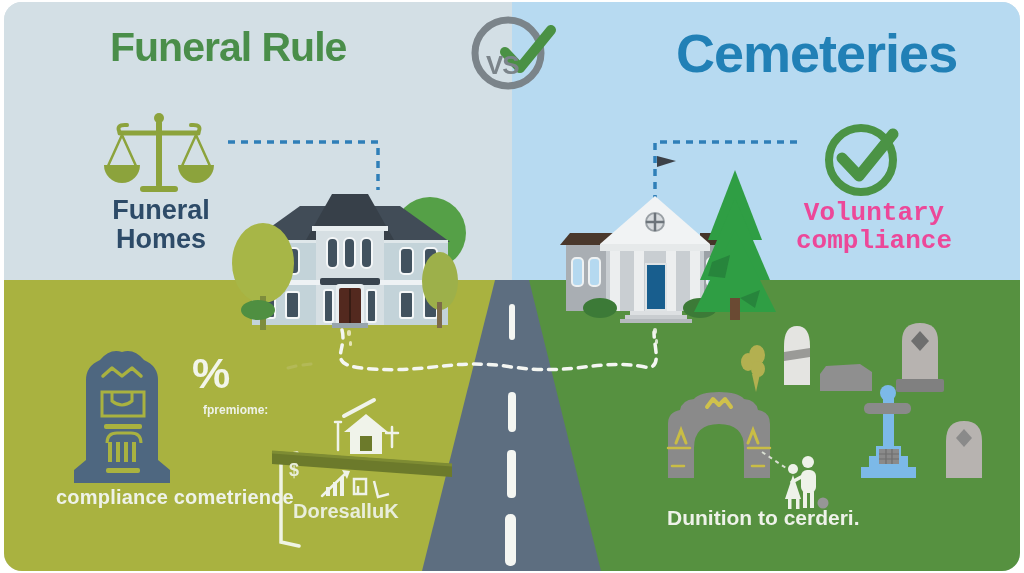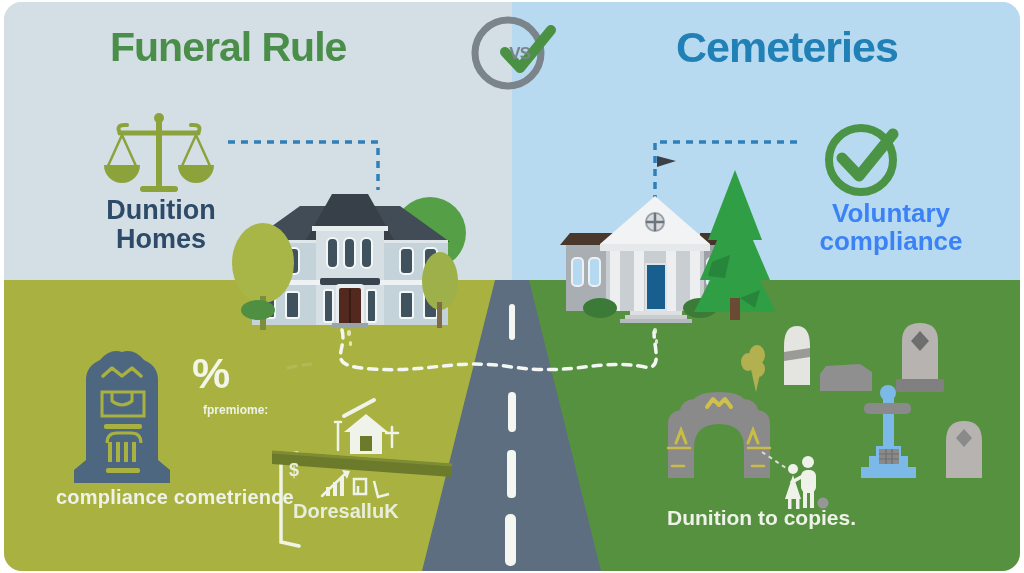--- a/index.html
+++ b/index.html
@@ -7,24 +7,24 @@
     position:relative;width:1024px;height:573px;background:#ffffff;
     overflow:hidden;font-family:"Liberation Sans", sans-serif;
   }
   .sheet{
     position:absolute;left:4px;top:2px;width:1016px;height:569px;
     border-radius:18px;overflow:hidden;background:#d3dfe5;
   }
   .sheet svg{display:block;width:100%;height:100%;}
   .txt{position:absolute;font-weight:700;line-height:1.08;white-space:nowrap;}
   .title-left{left:110px;top:25px;font-size:41px;letter-spacing:-1px;color:#4a8e4a;}
-  .title-right{left:676px;top:24px;font-size:43px;letter-spacing:-1px;color:#2180b6;}
-  .vs-label{left:486px;top:45px;width:44px;text-align:right;font-size:17px;color:#7b848a;letter-spacing:-1px;}
+  .title-right{left:676px;top:24px;font-size:54px;letter-spacing:-1px;color:#2180b6;}
+  .vs-label{left:486px;top:51px;width:44px;text-align:left;font-size:26px;color:#7b848a;letter-spacing:-1px;}
   .funeral-homes{left:95px;top:196px;width:132px;text-align:center;font-size:27px;color:#2d4b68;white-space:normal;}
-  .voluntary-compliance{left:802px;top:199px;width:178px;text-align:center;font-size:26px;color:#3b82f6;white-space:normal;}
+  .voluntary-compliance{left:785px;top:199px;width:178px;text-align:center;font-size:26px;color:#ec4899;white-space:normal;font-family:Liberation Mono, monospace;}
   .pct{left:192px;top:350px;font-size:43px;color:#f2f5ea;}
   .premium{left:203px;top:404px;font-size:12px;color:#eef2e9;}
   .cometrience{left:56px;top:487px;font-size:20px;color:#eef2e9;letter-spacing:.2px;}
   .dollar{left:289px;top:461px;font-size:18px;color:#e9eedb;}
   .note1{left:293px;top:501px;font-size:20px;color:#e9eedb;}
   .note2{left:286px;top:527px;font-size:20px;color:#e9eedb;}
   .dunition{left:667px;top:507px;font-size:21px;color:#eef2e9;}
 </style>
 </head>
 <body>
@@ -257,23 +257,23 @@
           <polygon points="752,374 760,374 756,392"></polygon>
         </g>
       </g>
     </svg>
   </div>
 
   <div class="txt title-left">Funeral Rule</div>
   <div class="txt vs-label">VS</div>
   <div class="txt title-right">Cemeteries</div>
 
-  <div class="txt funeral-homes">Dunition Homes</div>
+  <div class="txt funeral-homes">Funeral Homes</div>
   <div class="txt voluntary-compliance">Voluntary compliance</div>
 
   <div class="txt pct">%</div>
   <div class="txt premium">fpremiome:</div>
   <div class="txt cometrience">compliance cometrience</div>
   <div class="txt dollar">$</div>
   <div class="txt note1">DoresalluK</div>
 
-  <div class="txt dunition">Dunition to copies.</div>
+  <div class="txt dunition">Dunition to cerderi.</div>
 </div>
 
 </body></html>

